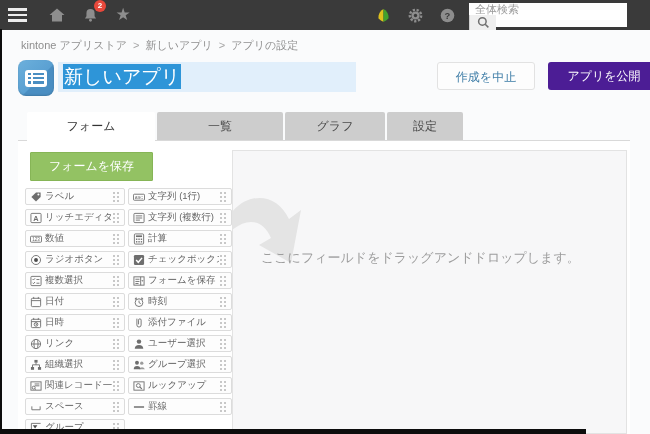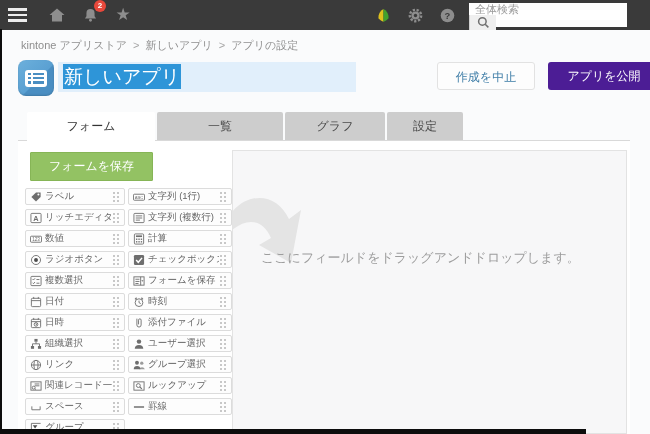--- a/index.html
+++ b/index.html
@@ -233,38 +233,38 @@
             <circle cx="6.5" cy="8" r="2" fill="none" stroke="#717171" stroke-width="1"></circle>
             <path d="M6.5 6.8 V8 L7.6 8.6" fill="none" stroke="#717171" stroke-width="1"></path>
           </svg>
         </span>
         <span class="p-label">日時</span>
         <span class="p-handle"></span>
       </div>
       <div class="p-item">
         <span class="p-icon">
           <svg viewBox="0 0 13 13" width="12" height="12">
+            <circle cx="6.5" cy="6.5" r="5" fill="none" stroke="#717171" stroke-width="1"></circle>
+            <ellipse cx="6.5" cy="6.5" rx="2.2" ry="5" fill="none" stroke="#717171" stroke-width="1"></ellipse>
+            <line x1="1.5" y1="6.5" x2="11.5" y2="6.5" stroke="#717171"></line>
+          </svg>
+        </span>
+        <span class="p-label">リンク</span>
+        <span class="p-handle"></span>
+      </div>
+      <div class="p-item">
+        <span class="p-icon">
+          <svg viewBox="0 0 13 13" width="12" height="12">
             <rect x="4.8" y="1" width="3.4" height="3" fill="#6e6e6e"></rect>
             <rect x="1" y="8.7" width="3.4" height="3" fill="#6e6e6e"></rect>
             <rect x="8.6" y="8.7" width="3.4" height="3" fill="#6e6e6e"></rect>
             <path d="M6.5 4 V6.3 M2.7 8.7 V6.3 H10.3 V8.7" fill="none" stroke="#717171" stroke-width="1"></path>
           </svg>
         </span>
         <span class="p-label">組織選択</span>
-        <span class="p-handle"></span>
-      </div>
-      <div class="p-item">
-        <span class="p-icon">
-          <svg viewBox="0 0 13 13" width="12" height="12">
-            <circle cx="6.5" cy="6.5" r="5" fill="none" stroke="#717171" stroke-width="1"></circle>
-            <ellipse cx="6.5" cy="6.5" rx="2.2" ry="5" fill="none" stroke="#717171" stroke-width="1"></ellipse>
-            <line x1="1.5" y1="6.5" x2="11.5" y2="6.5" stroke="#717171"></line>
-          </svg>
-        </span>
-        <span class="p-label">リンク</span>
         <span class="p-handle"></span>
       </div>
       <div class="p-item">
         <span class="p-icon">
           <svg viewBox="0 0 13 13" width="12" height="12">
             <rect x="1" y="2" width="11" height="9" fill="none" stroke="#717171" stroke-width="1"></rect>
             <line x1="5" y1="4.3" x2="10.2" y2="4.3" stroke="#717171"></line>
             <line x1="5" y1="6.3" x2="10.2" y2="6.3" stroke="#717171"></line>
             <circle cx="4" cy="8.3" r="1.6" fill="none" stroke="#717171" stroke-width="1"></circle>
             <line x1="5.2" y1="9.4" x2="6.4" y2="10.4" stroke="#717171"></line>

